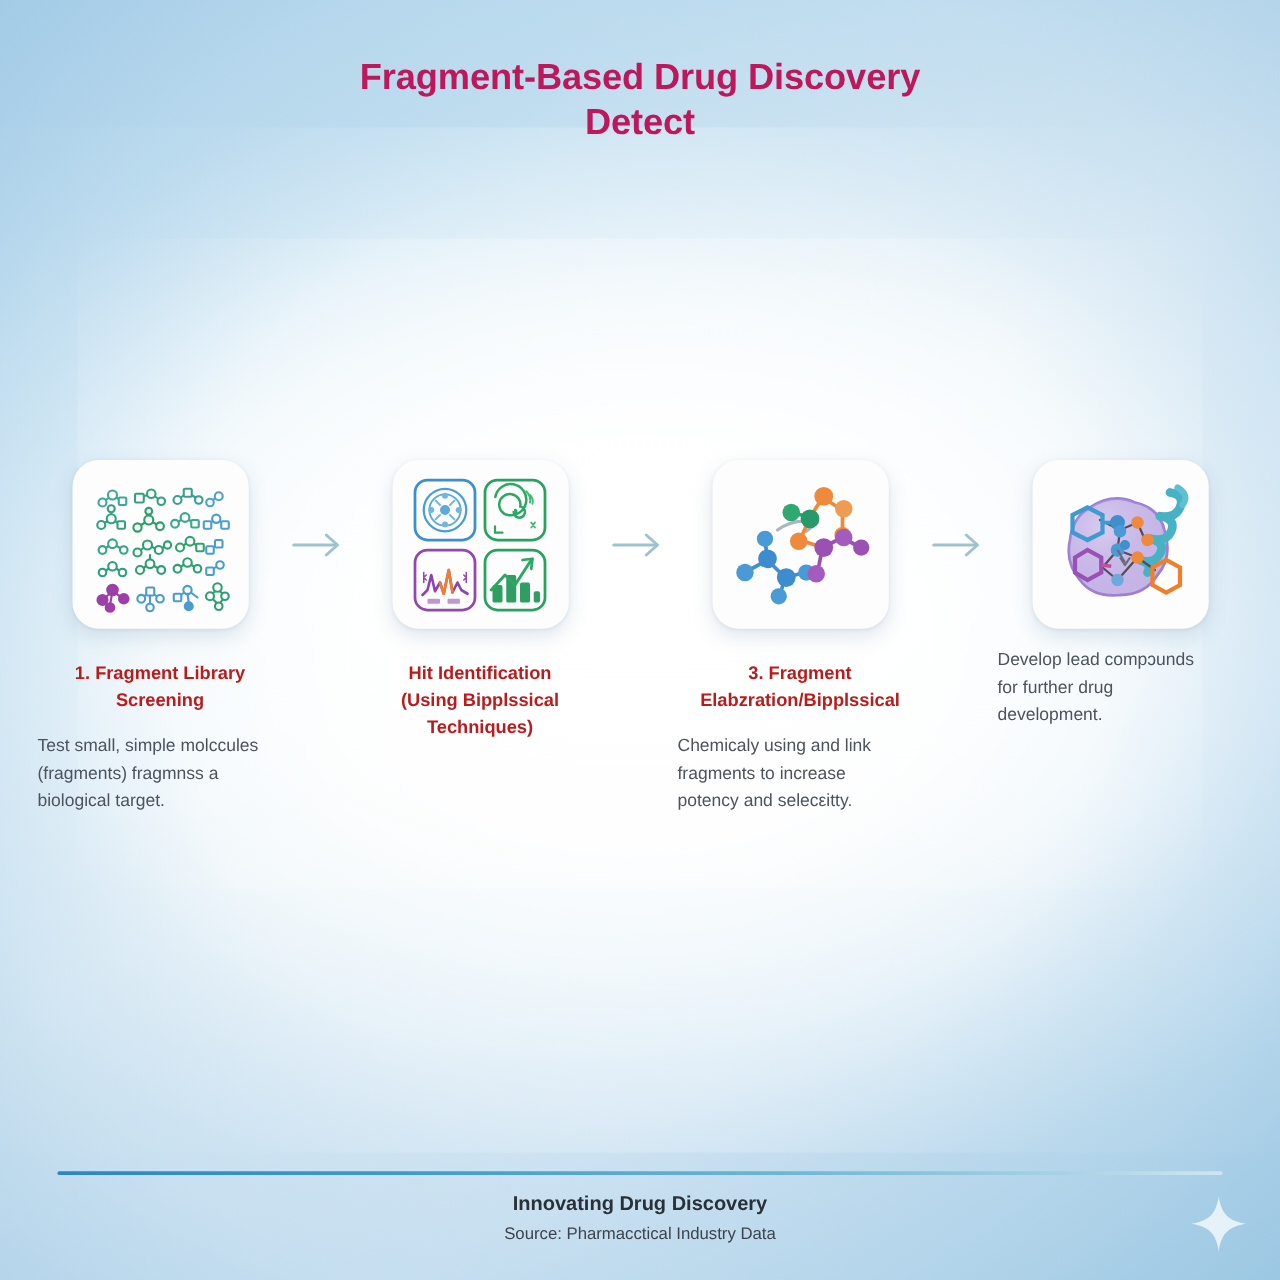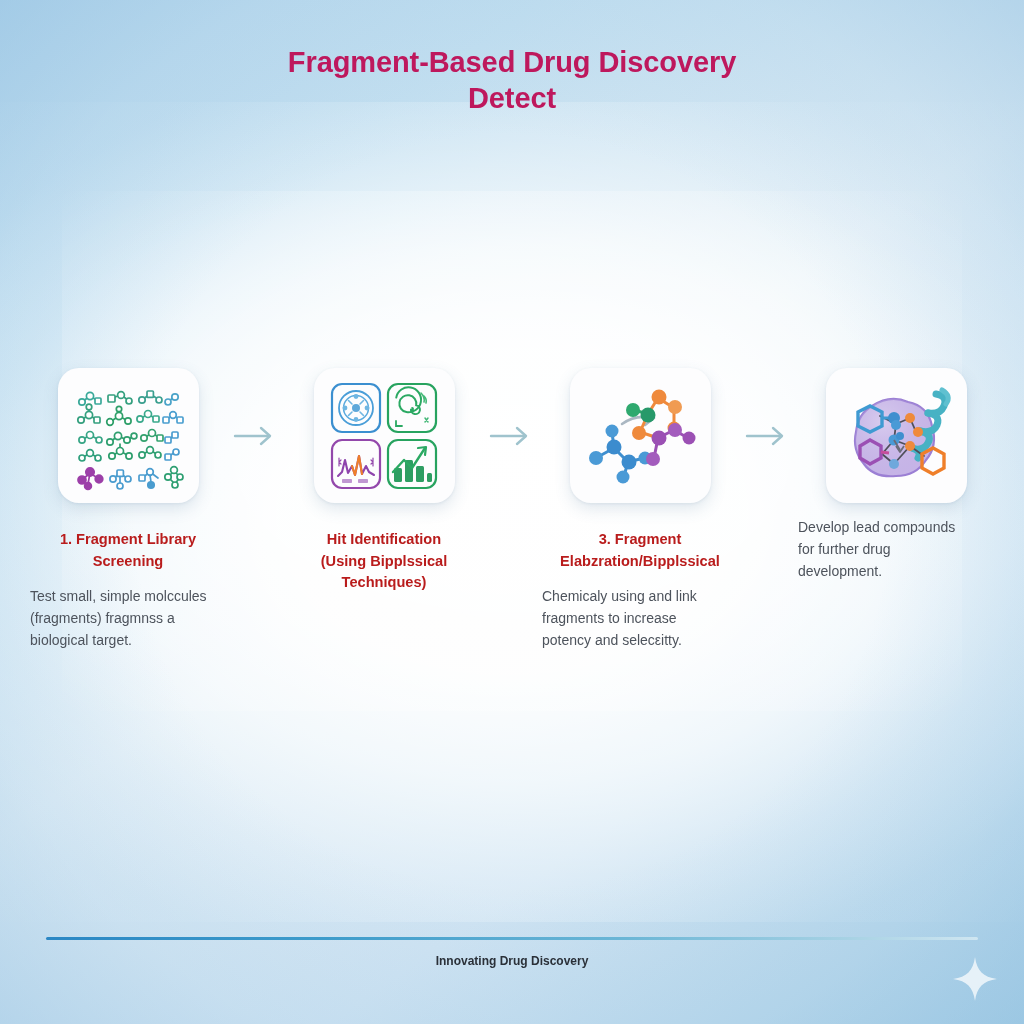--- a/index.html
+++ b/index.html
@@ -130,21 +130,21 @@
     width: 932px; height: 3px;
     background: linear-gradient(90deg, #2b87c4 0%, #3e9ccb 30%, #6bb6d6 62%, #a7d2e4 86%, #cfe6f1 100%);
     border-radius: 2px;
   }
   .footer {
     position: absolute;
     left: 0; right: 0; top: 952px;
     text-align: center;
   }
   .footer-main {
-    font-size: 12px;
+    font-size: 16px;
     font-weight: bold;
     color: #2a3038;
     line-height: 1.5;
   }
   .footer-sub {
     font-size: 13.4px;
     color: #3c434c;
     line-height: 1.5;
     margin-top: 1px;
   }
@@ -524,19 +524,20 @@
         <div>for further drug</div>
         <div>development.</div>
       </div>
     </div>
 
   </div>
 
   <div class="divider"></div>
   <div class="footer">
     <div class="footer-main">Innovating Drug Discovery</div>
+    <div class="footer-sub">Source: Pharmacctical Industry Data</div>
   </div>
 
   <svg class="sparkle" viewBox="0 0 46 46">
     <path d="M23 1 C25 15 31 21 45 23 C31 25 25 31 23 45 C21 31 15 25 1 23 C15 21 21 15 23 1 Z" fill="#ffffff" opacity="0.72"></path>
   </svg>
 
 </div>
 
 </body></html>

